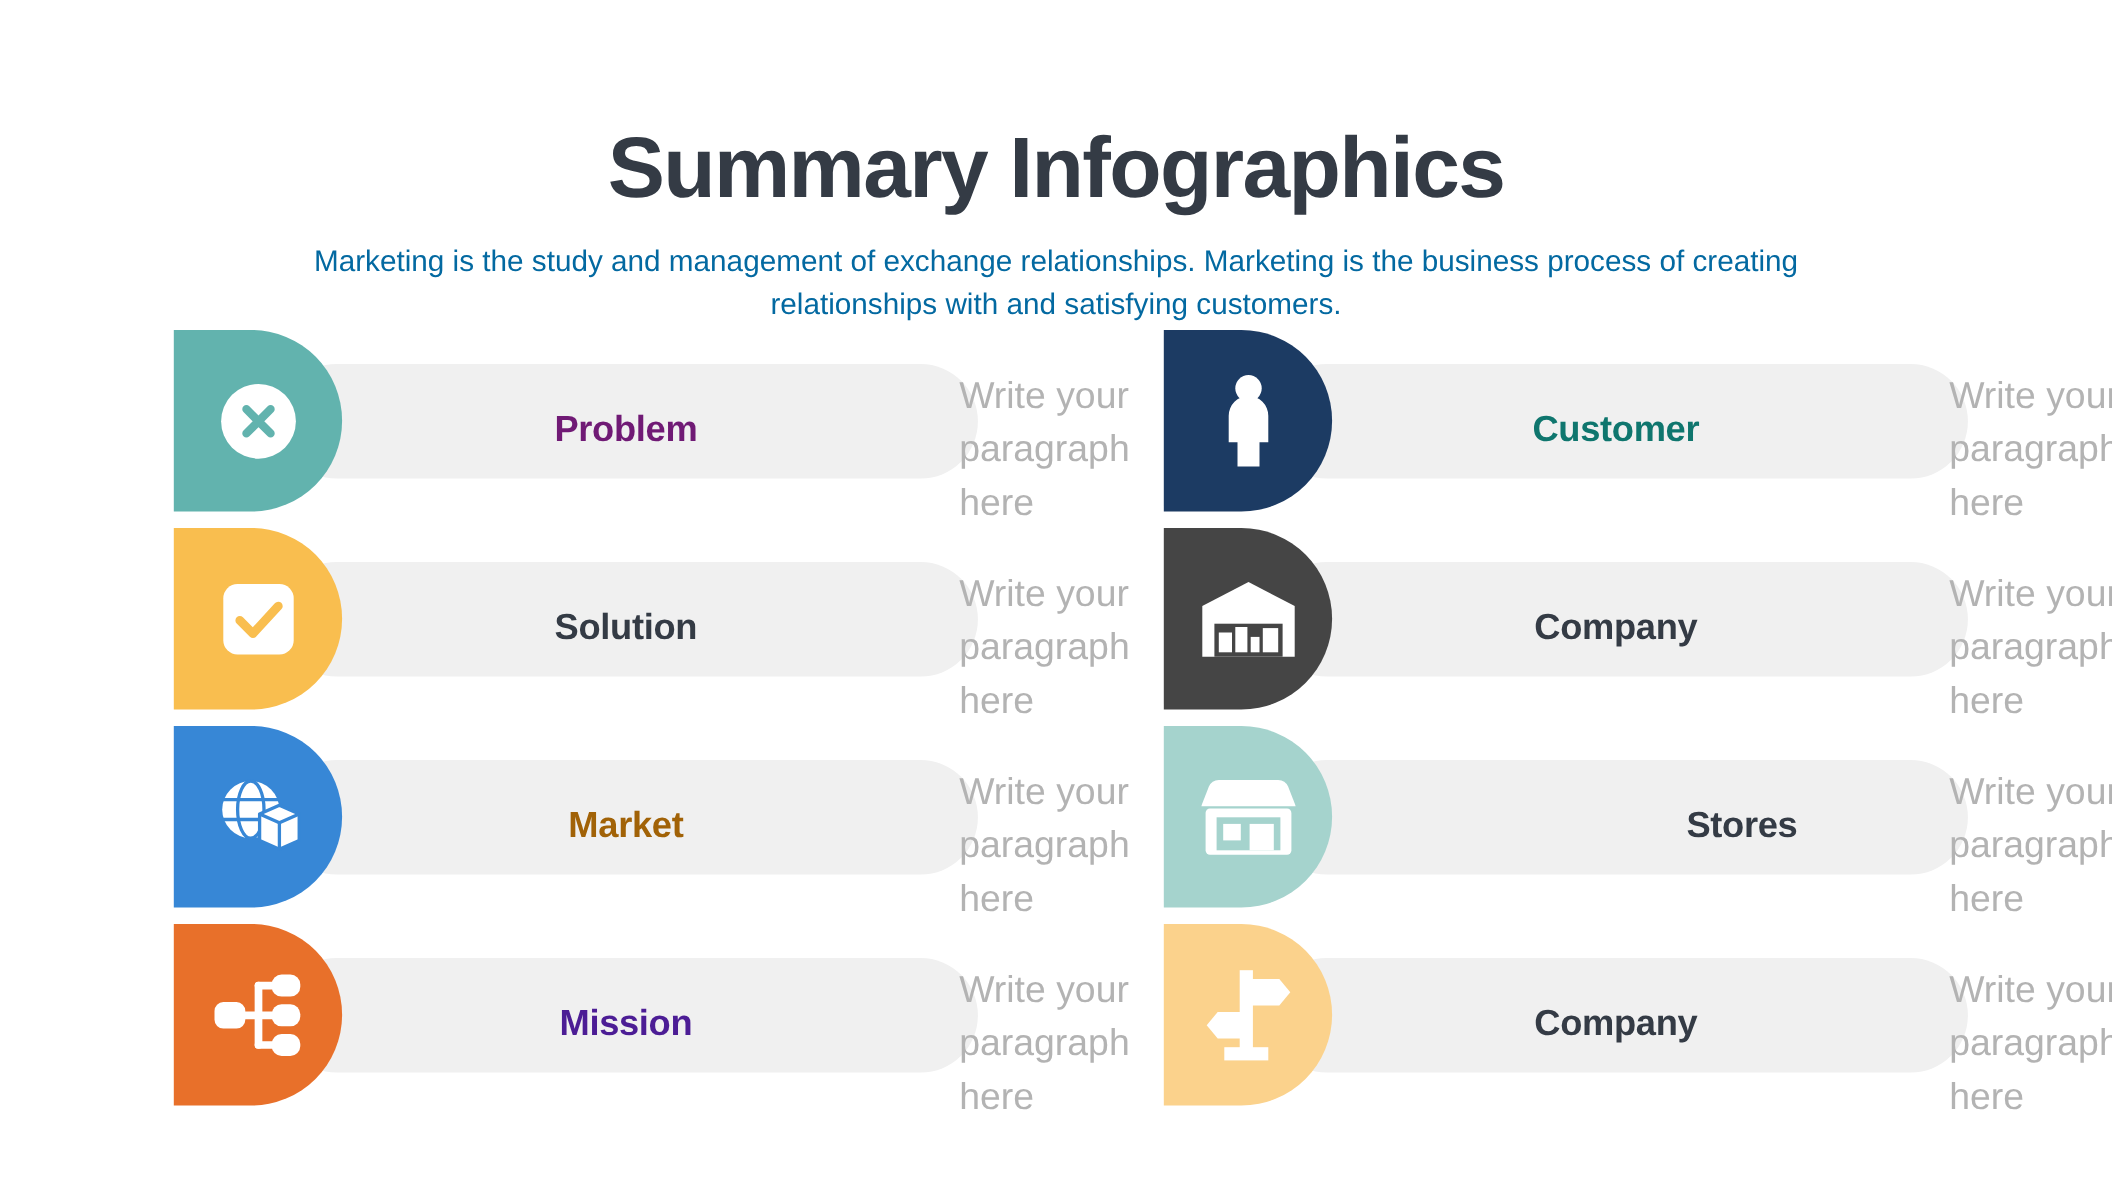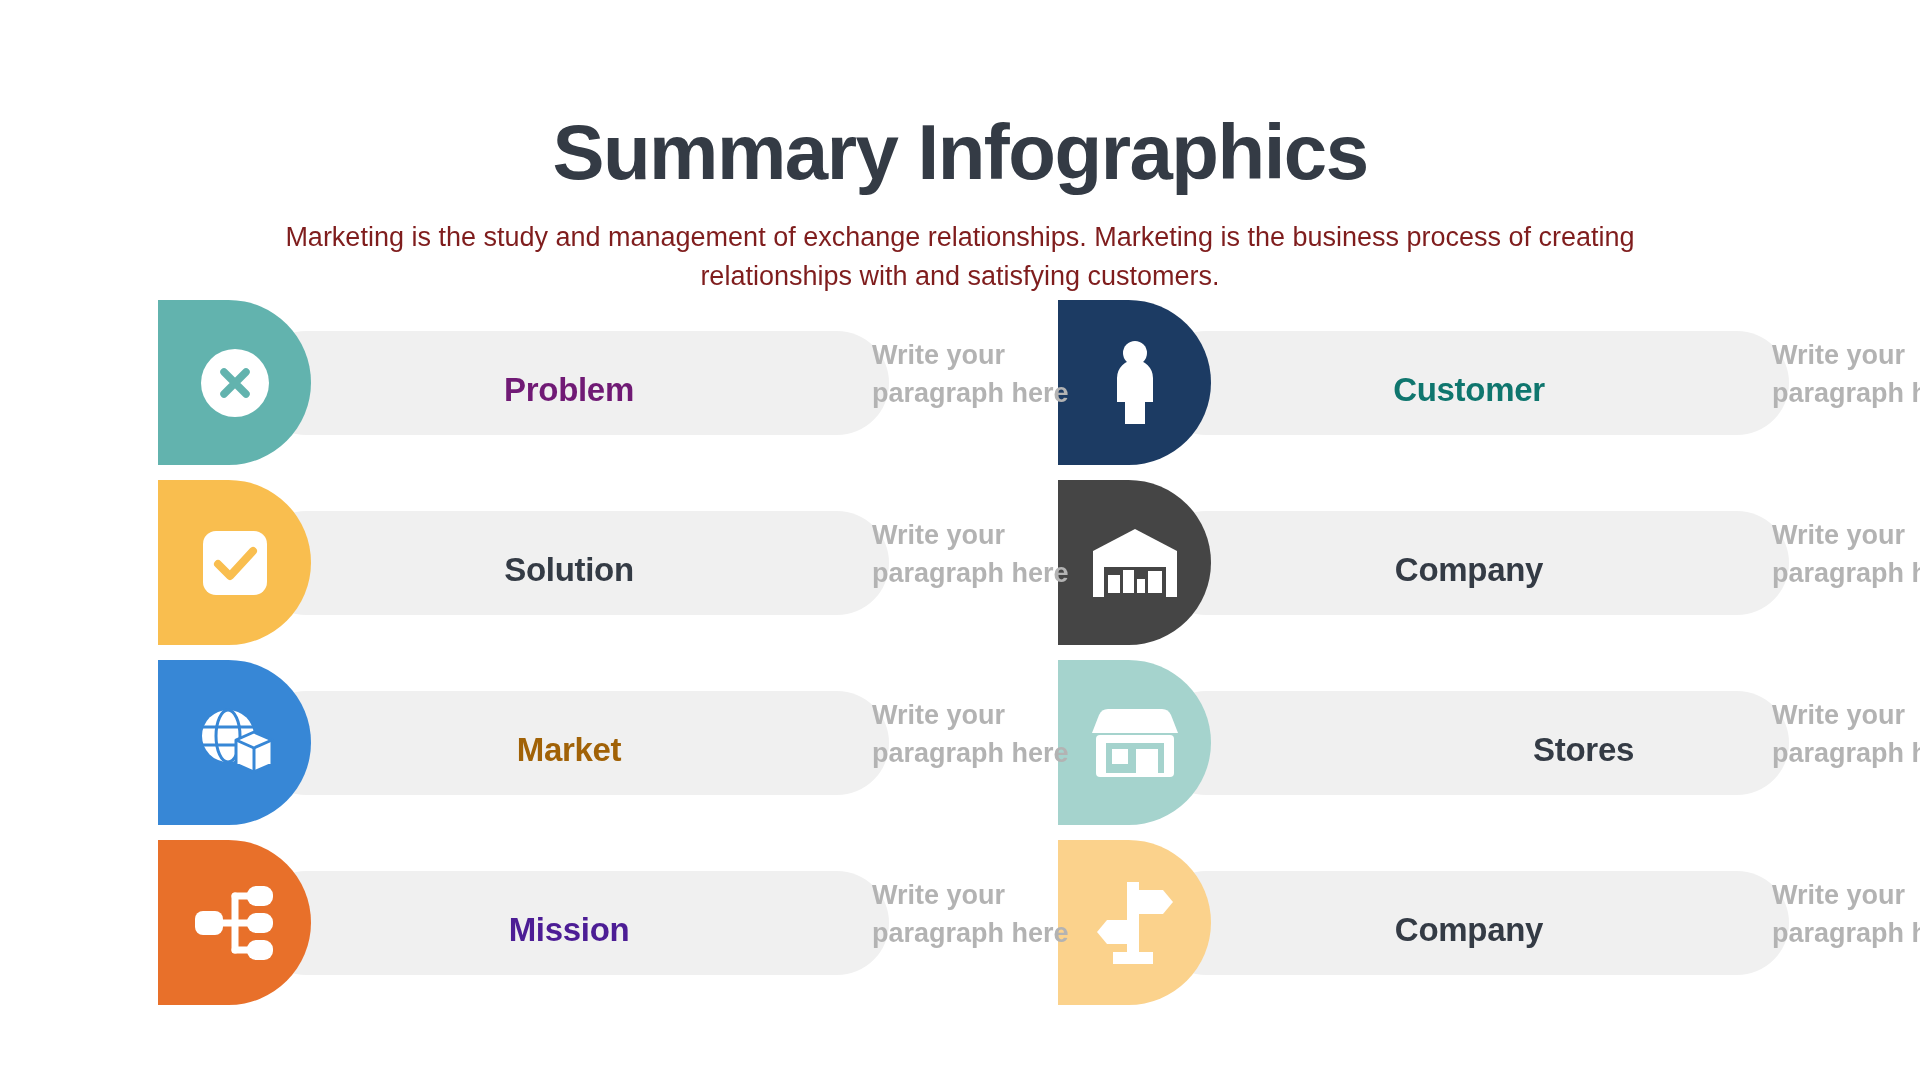--- a/index.html
+++ b/index.html
@@ -33,21 +33,21 @@
     line-height: 1.05;
     font-family: "Liberation Sans", sans-serif;
   }
 
   .page-subtitle {
     margin: 24px auto 0;
     width: 1490px;
     font-size: 27px;
     font-weight: 300;
     line-height: 1.45;
-    color: #7f1d1d;
+    color: #0369a1;
     font-family: "Liberation Sans", sans-serif;
   }
 
   
   .cards-grid {
     position: absolute;
     top: 300px;
     left: 0;
     width: 1920px;
     display: grid;
@@ -105,22 +105,22 @@
     z-index: 3;
     letter-spacing: -0.3px;
     font-family: "Liberation Sans", sans-serif;
   }
 
   .card-desc {
     position: absolute;
     left: 714px;
     top: 36px;
     width: 230px;
-    font-size: 27px;
-    font-weight: 700;
+    font-size: 34px;
+    font-weight: 400;
     line-height: 1.42;
     color: #b3b3b3;
     z-index: 3;
     font-family: "Liberation Sans", sans-serif;
   }
 </style>
 </head>
 <body>
 
 <div class="slide">

